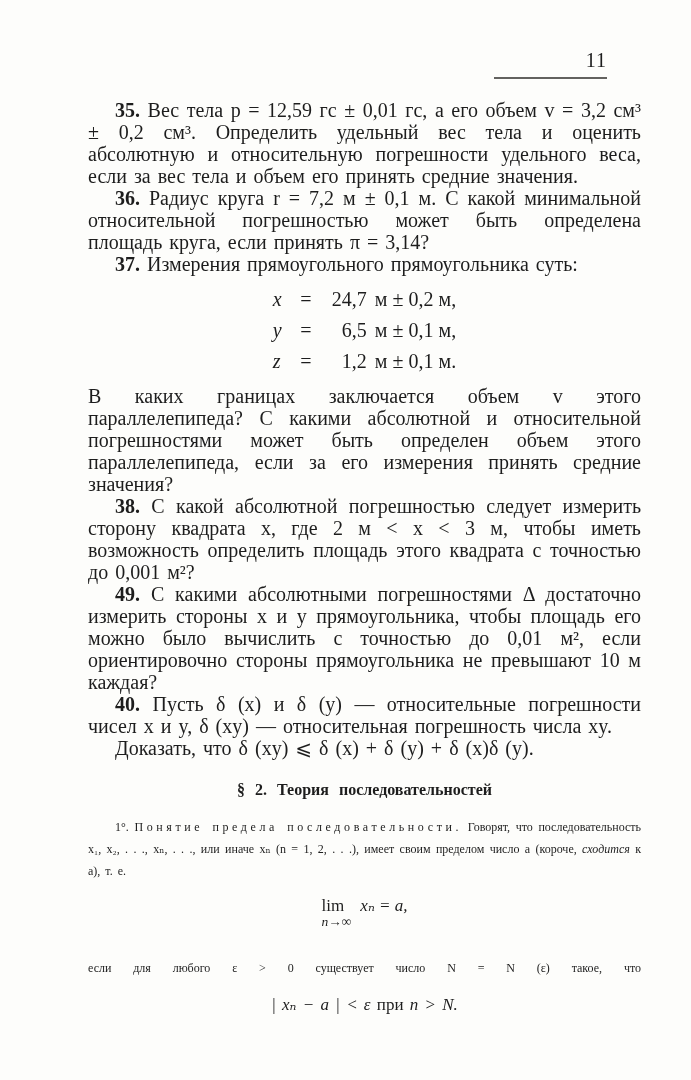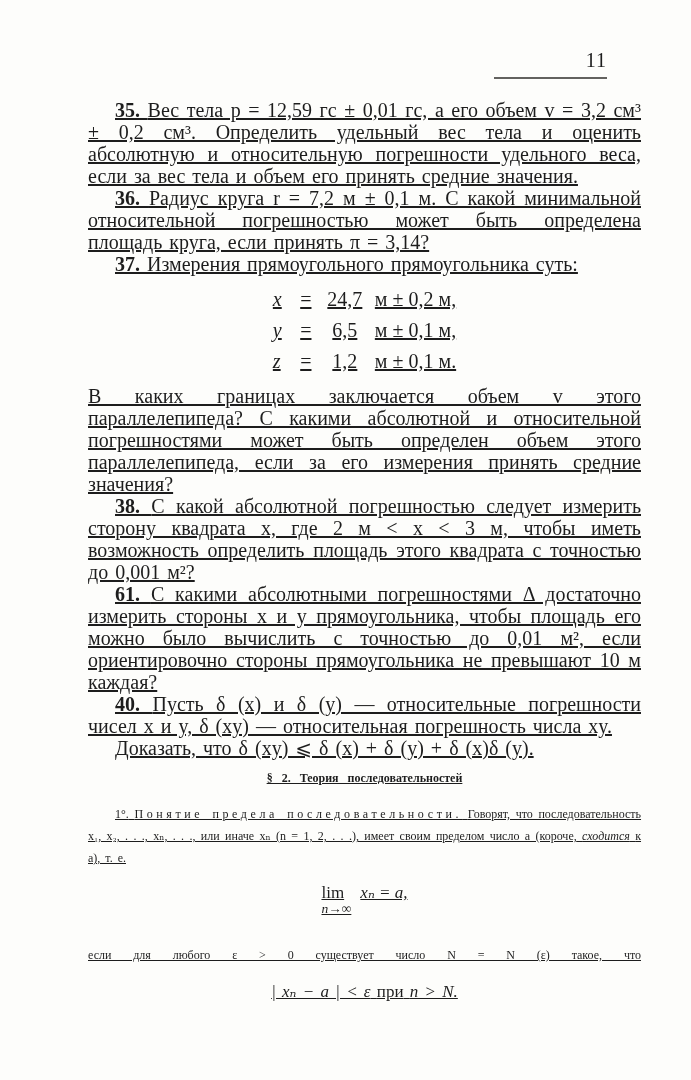--- a/index.html
+++ b/index.html
@@ -11,34 +11,34 @@
     overflow: hidden;
   }
   .page { position: relative; width: 691px; height: 1080px; background: #fdfdfb; }
 
   
   .page-header { position: absolute; top: 0; left: 0; right: 0; height: 99px; }
   .page-number { position: absolute; top: 49px; right: 84px; font-size: 20px; letter-spacing: 1px; }
   .header-rule { position: absolute; top: 77px; right: 84px; width: 113px; height: 2px; background: #63625f; }
 
   
-  .content { position: absolute; top: 99px; left: 88px; width: 553px; text-decoration: underline; }
+  .content { position: absolute; top: 99px; left: 88px; width: 553px; }
   .para { font-size: 20px; line-height: 22px; text-align: justify; word-spacing: 2px; }
   .indent { text-indent: 27px; }
   .pnum { font-weight: 700; }
 
   
   .equations { width: max-content; margin: 9px auto 8px; font-size: 20px; }
   .eq-row { display: grid; grid-template-columns: 16px 34px 52px auto; line-height: 31px; align-items: baseline; }
   .eq-lhs { font-style: italic; }
   .eq-eq  { text-align: center; }
-  .eq-val { text-align: center; padding-right: 8px; }
+  .eq-val { text-align: right; padding-right: 8px; }
 
   
-  .section-heading { font-size: 12px; font-weight: 700; text-align: center; margin: 12px 0 17px; word-spacing: 6px; }
+  .section-heading { font-size: 16px; font-weight: 700; text-align: center; margin: 22px 0 17px; word-spacing: 6px; }
 
   
   .small { font-size: 12px; line-height: 22px; }
   .sperrsatz { letter-spacing: 0.30em; }
 
   
   .formula { display: flex; justify-content: center; align-items: baseline; gap: 9px; margin: 13px 0 4px; font-size: 17px; }
   .lim-stack { display: inline-flex; flex-direction: column; align-items: flex-start; line-height: 1.05; }
   .lim-under { font-size: 13.5px; font-style: italic; }
   .lim-rhs { font-style: italic; }
@@ -96,21 +96,21 @@
     </div>
 
     <p class="para">В каких границах заключается объем v этого параллелепипеда? С какими абсолютной и относительной погрешностями может быть определен объем этого параллелепипеда, если за его измерения принять средние значения?</p>
 
     <p class="para indent">
       <b class="pnum">38.</b>
       <span>С какой абсолютной погрешностью следует измерить сторону квадрата x, где 2 м &lt; x &lt; 3 м, чтобы иметь возможность определить площадь этого квадрата с точностью до 0,001 м²?</span>
     </p>
 
     <p class="para indent">
-      <b class="pnum">61.</b>
+      <b class="pnum">49.</b>
       <span>С какими абсолютными погрешностями Δ достаточно измерить стороны x и y прямоугольника, чтобы площадь его можно было вычислить с точностью до 0,01 м², если ориентировочно стороны прямоугольника не превышают 10 м каждая?</span>
     </p>
 
     <p class="para indent">
       <b class="pnum">40.</b>
       <span>Пусть δ (x) и δ (y) — относительные погрешности чисел x и y, δ (xy) — относительная погрешность числа xy.</span>
     </p>
 
     <p class="para indent">Доказать, что δ (xy) ⩽ δ (x) + δ (y) + δ (x)δ (y).</p>
 

